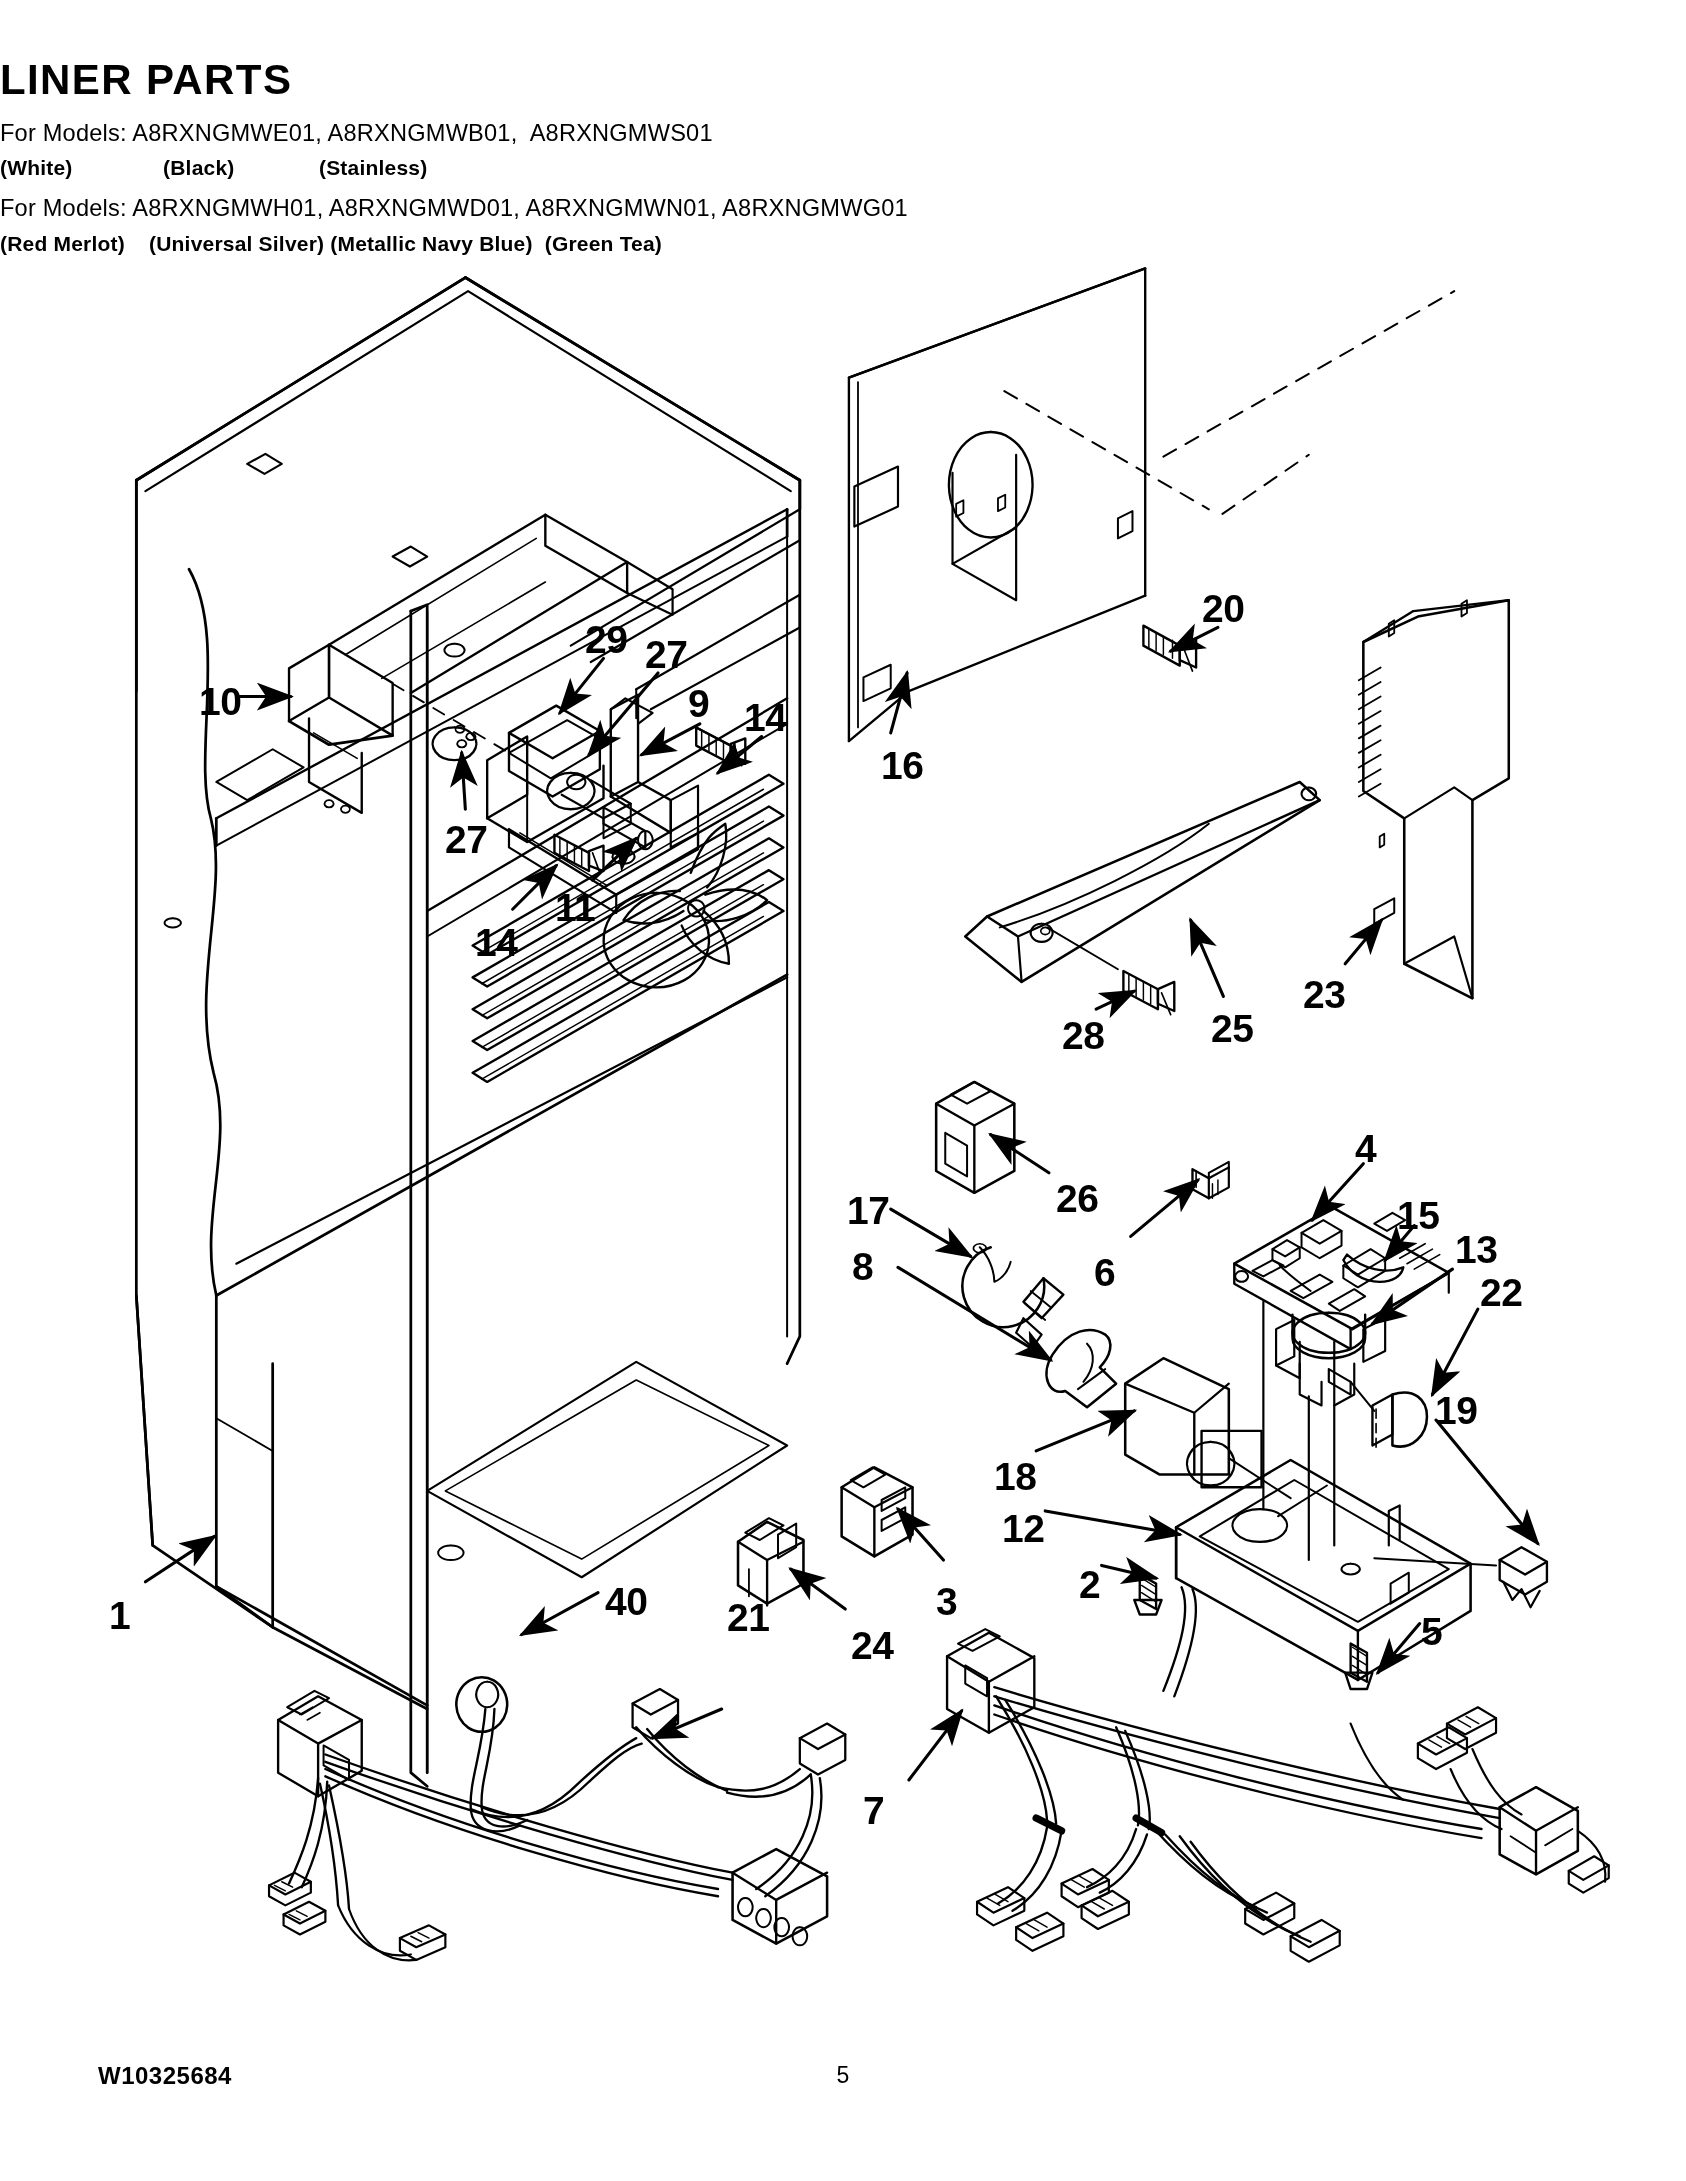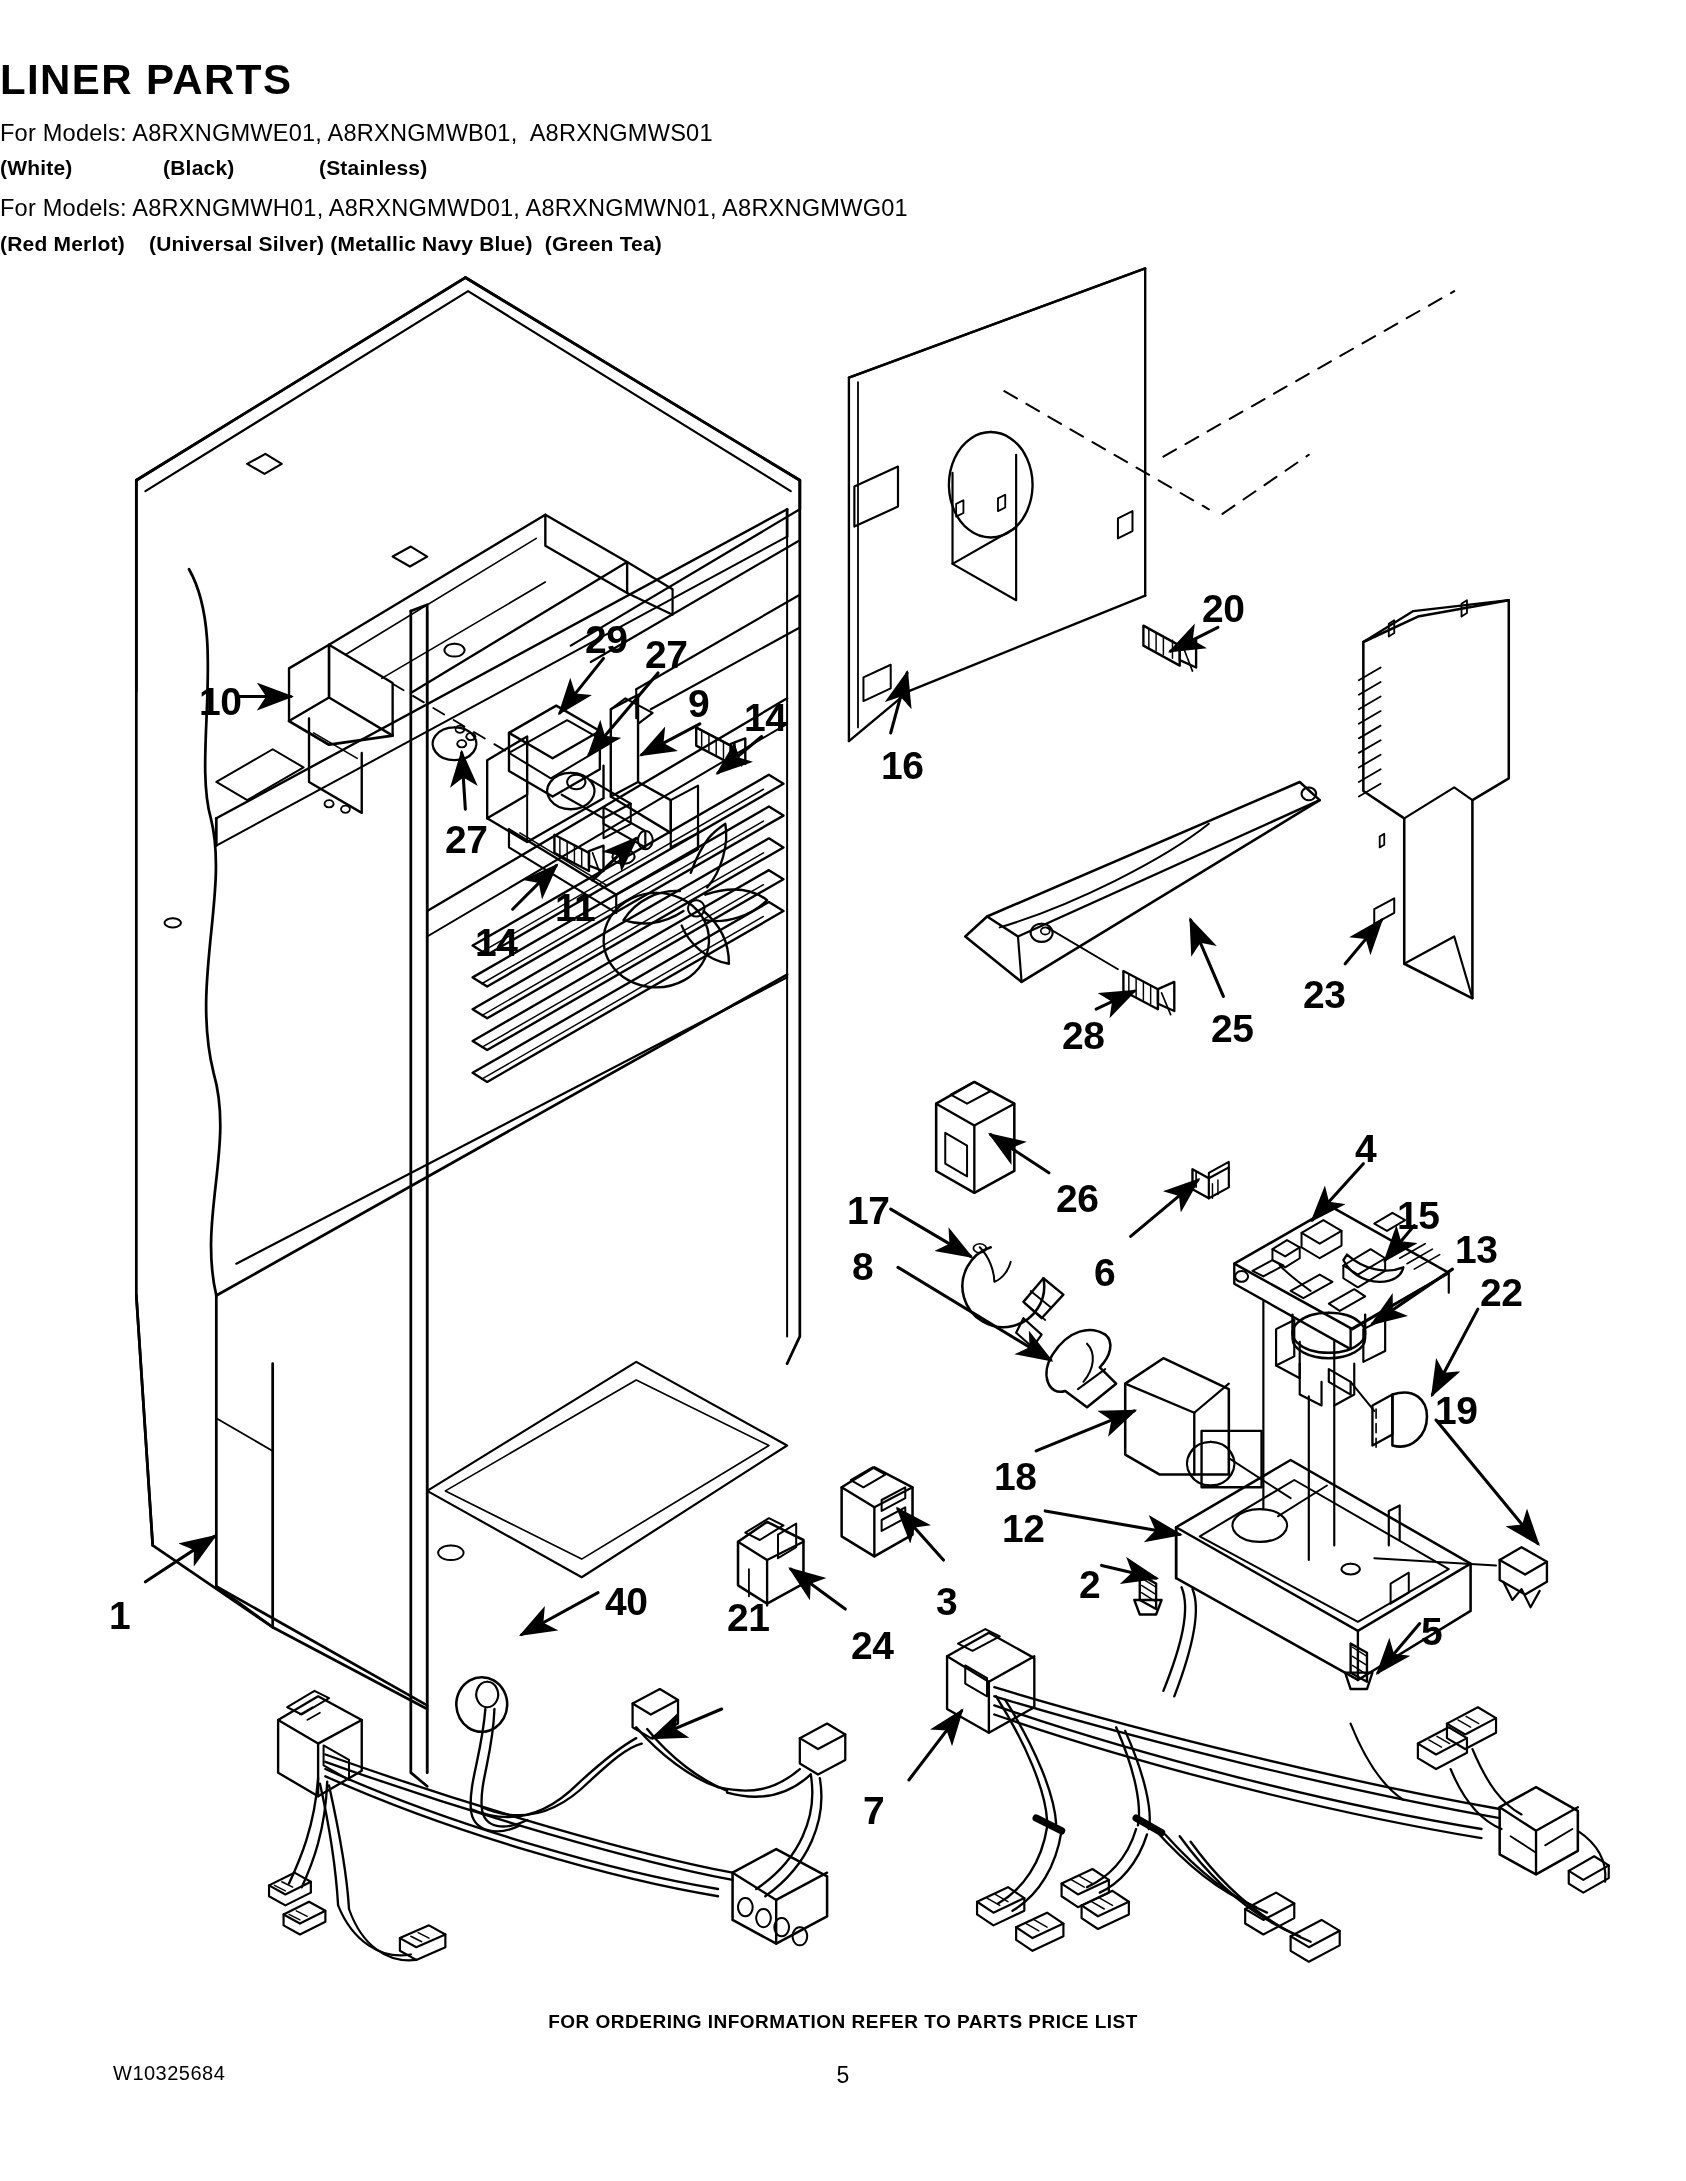--- a/index.html
+++ b/index.html
@@ -29,22 +29,22 @@
   .cl1{top:156px;}
   .ml2{top:195px;}
   .cl2{top:232px;}
 
   
   .footnote{
     position:absolute;left:0;right:0;text-align:center;top:2011px;
     font-size:19px;font-weight:bold;letter-spacing:0.5px;
   }
   .partno{
-    position:absolute;left:113px;top:2062px;
-    font-size:20px;font-weight:normal;letter-spacing:0.5px;
+    position:absolute;left:98px;top:2062px;
+    font-size:24px;font-weight:bold;letter-spacing:0.5px;
   }
   .pageno{
     position:absolute;left:0;right:0;text-align:center;top:2062px;
     font-size:23px;
   }
 
   
   #art{position:absolute;left:0;top:0;width:1686px;height:2182px;}
   #art svg{display:block;}
 
@@ -657,18 +657,17 @@
       <div class="callout" style="left: 851px; top: 1626px;">24</div>
       <div class="callout" style="left: 1211px; top: 1009px;">25</div>
       <div class="callout" style="left: 1056px; top: 1179px;">26</div>
       <div class="callout" style="left: 645px; top: 635px;">27</div>
       <div class="callout" style="left: 445px; top: 820px;">27</div>
       <div class="callout" style="left: 1062px; top: 1016px;">28</div>
       <div class="callout" style="left: 585px; top: 620px;">29</div>
       <div class="callout" style="left: 605px; top: 1582px;">40</div>
     </div>
 
-  <div class="footnote">FOR ORDERING INFORMATION REFER TO PARTS PRICE LIST</div>
   <div class="partno">W10325684</div>
   <div class="pageno">5</div>
 
 </div>
 
 
 </body></html>

